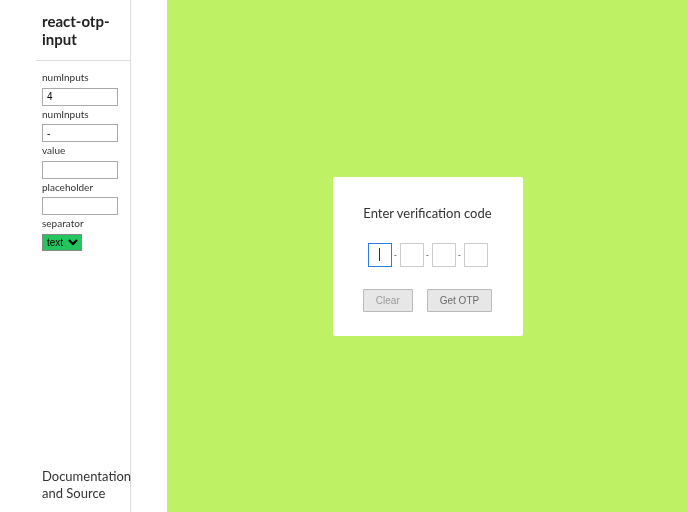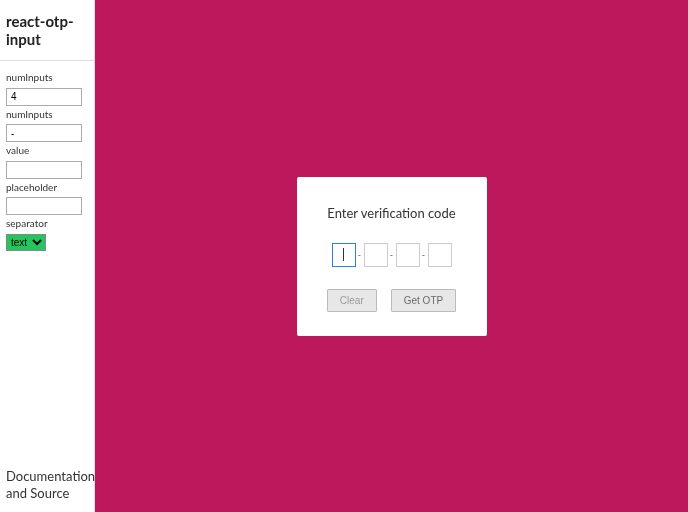--- a/index.html
+++ b/index.html
@@ -1,28 +1,28 @@
 <!DOCTYPE html>
 <html><head>
 <meta charset="utf-8">
 <style>
 * { box-sizing: border-box; margin: 0; padding: 0; }
 body { font-family: 'Lato', -apple-system, BlinkMacSystemFont, 'Segoe UI', sans-serif; font-size: 13px; color: #222; background: #fff; }
-.container { display: flex; width: 688px; height: 512px; }
+.container { display: flex; width: 688px; height: 512px; gap: 36px; }
 .blackbar { width: 0; background: #000; flex-shrink: 0; }
 .sidebar { width: 95px; border-right: 1px solid #ddd; display: flex; flex-direction: column; flex-shrink: 0; }
 .sidebar-title { padding: 12px 6px; border-bottom: 1px solid #ddd; font-size: 15px; font-weight: 700; color: #222; }
 .sidebar-body { padding: 10px 6px; flex: 1; }
 .field { margin-bottom: 2px; }
 .field label { display: block; font-size: 10px; margin-bottom: 4px; color: #333; }
 .field input[type="text"], .field input[type="number"] { width: 76px; height: 18px; font-size: 10px; padding: 2px 4px; border: 1px solid #aaa; background: #fff; }
 .field select { width: 40px; height: 17px; font-size: 10px; border: 1px solid #888; background: #22c55e; }
 .sidebar-footer { padding: 8px 6px 10px; font-size: 13px; color: #333; line-height: 1.3; margin-top: 27px; }
 .sidebar-footer a { color: #333; text-decoration: none; }
-.main { flex: 1; background: #be185d; display: flex; align-items: center; justify-content: center; }
+.main { flex: 1; background: #bef264; display: flex; align-items: center; justify-content: center; }
 .card { background: #fff; width: 190px; padding: 28px 20px 24px; border-radius: 2px; text-align: center; }
 .card-title { font-size: 13px; font-weight: 400; color: #333; margin-bottom: 22px; }
 .otp-row { display: flex; align-items: center; justify-content: center; gap: 0; margin-bottom: 22px; }
 .otp-box { width: 24px; height: 24px; border: 1px solid #ccc; background: #fff; display: flex; align-items: center; justify-content: center; font-size: 12px; }
 .otp-box.active { border: 1.5px solid #2a7de1; }
 .otp-cursor { width: 1px; height: 13px; background: #333; }
 .sep { width: 8px; text-align: center; font-size: 9px; color: #555; }
 .btn-row { display: flex; gap: 14px; justify-content: center; }
 .btn { font-size: 10px; padding: 5px 12px; border: 1px solid #bbb; background: #e7e7e7; color: #6b6b6b; cursor: default; border-radius: 1px; text-align: right; }
 .btn.dis { color: #9a9a9a; }

